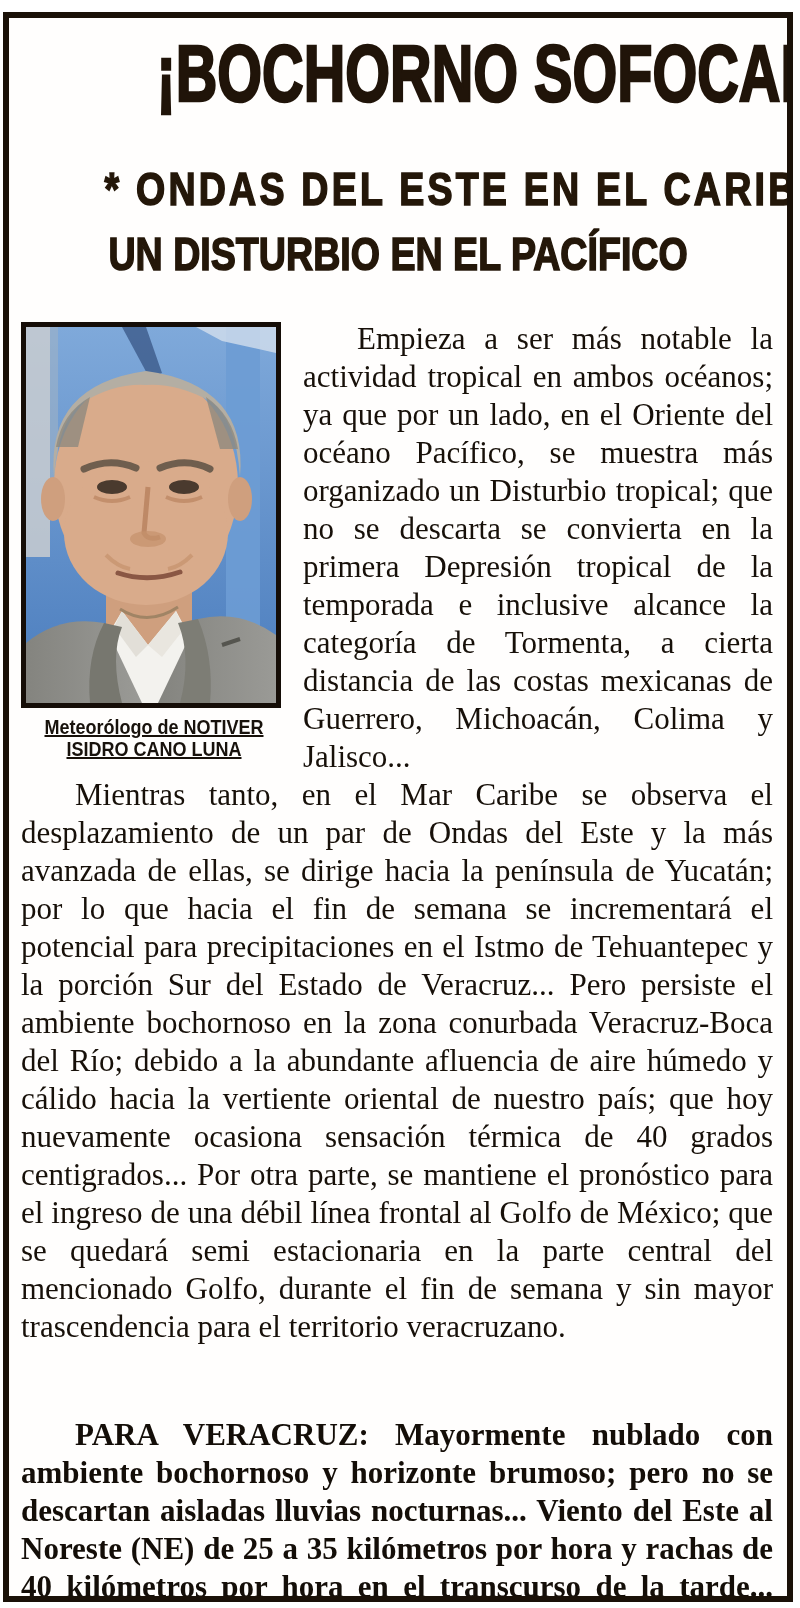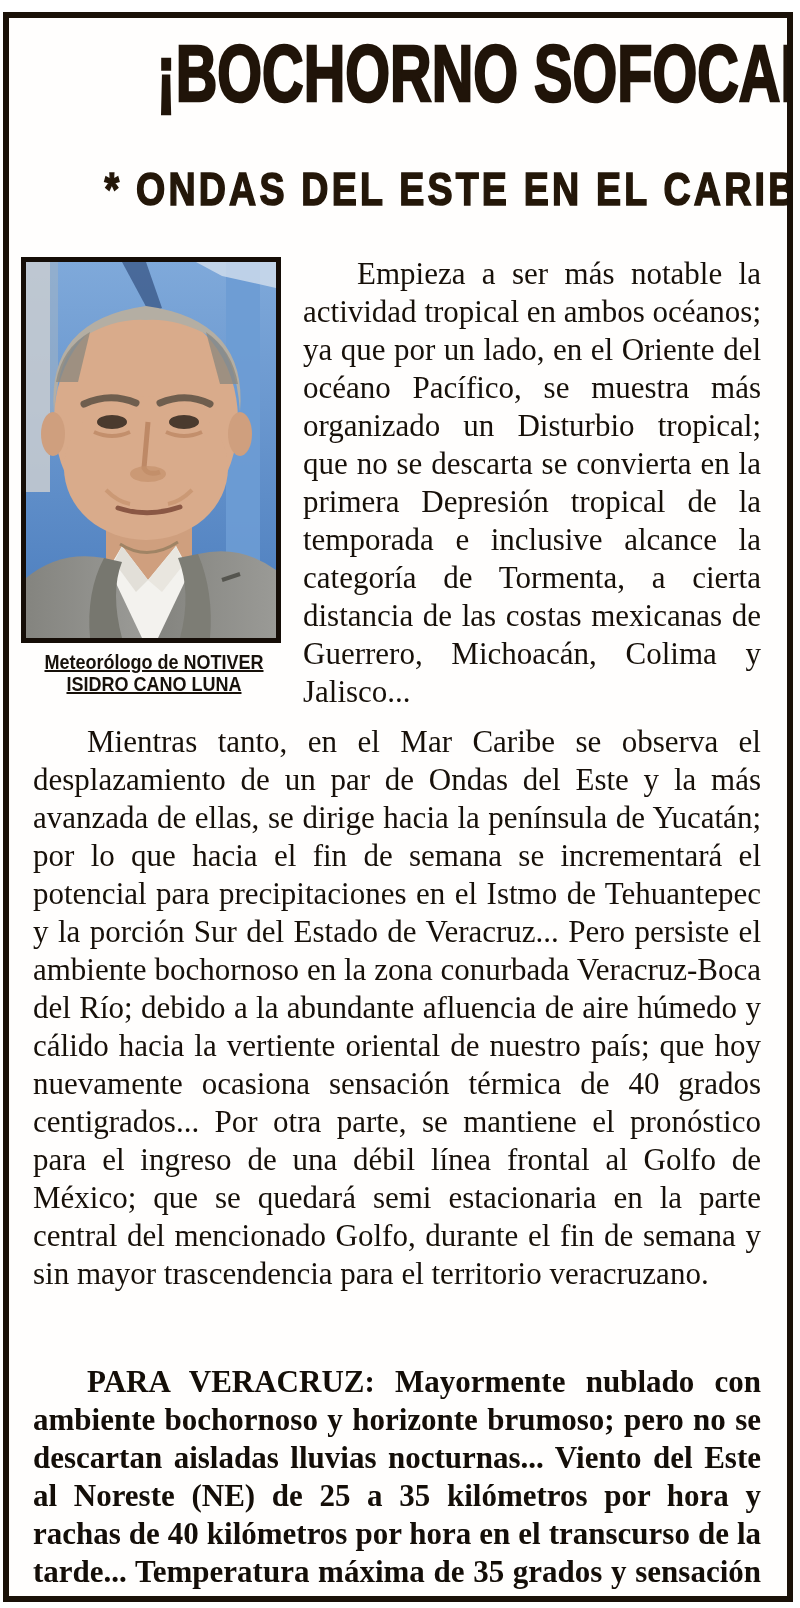--- a/index.html
+++ b/index.html
@@ -100,21 +100,21 @@
     font-weight: bold;
     font-size: 20px;
     line-height: 22px;
     color: #18120c;
     transform: scaleX(0.90);
     transform-origin: 50% 0;
     white-space: nowrap;
   }
 
   .content p {
-    margin: 12px;
+    margin: 0;
     text-indent: 54px;
   }
   .content p.forecast {
     margin-top: 70px;
     font-weight: bold;
     color: #140e08;
   }
 </style>
 </head>
 <body>
@@ -122,20 +122,21 @@
 <div class="top-strip"></div>
 
 <div class="frame">
 
   <div class="headline">
     <span class="txt">¡BOCHORNO SOFOCANTE!</span>
   </div>
 
   <div class="subhead">
     <span class="line"><span class="txt sp">* ONDAS DEL ESTE EN EL CARIBE Y</span></span>
+    <span class="line"><span class="txt">UN DISTURBIO EN EL PACÍFICO</span></span>
   </div>
 
   <div class="content">
     <div class="photo-col">
       <div class="photo-box">
 
         <svg width="250" height="376" viewBox="0 0 250 376" xmlns="http://www.w3.org/2000/svg">
           <defs>
             <linearGradient id="bg" x1="0" y1="0" x2="0" y2="1">
               <stop offset="0" stop-color="#7fa9da"></stop>

